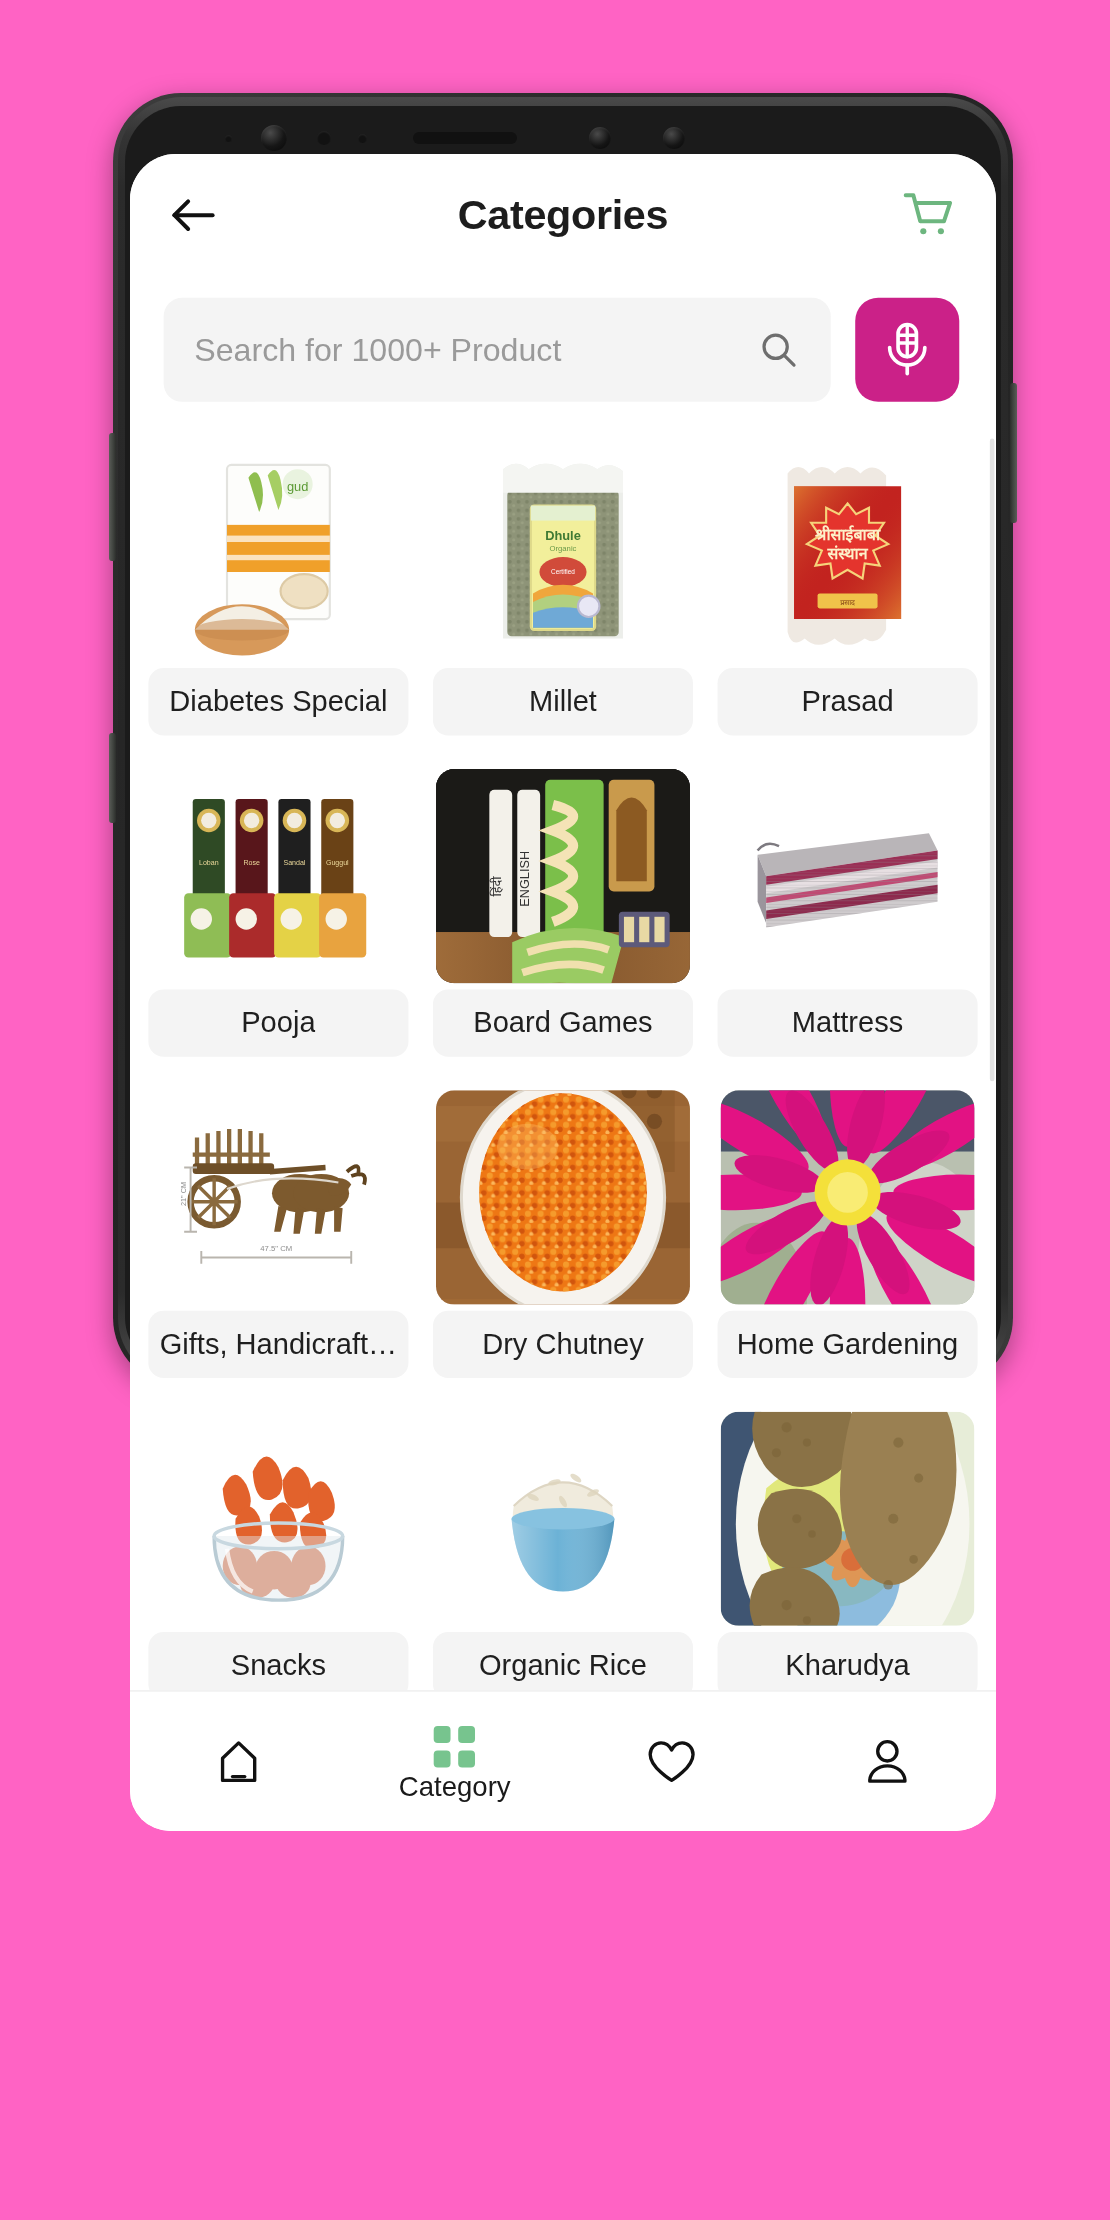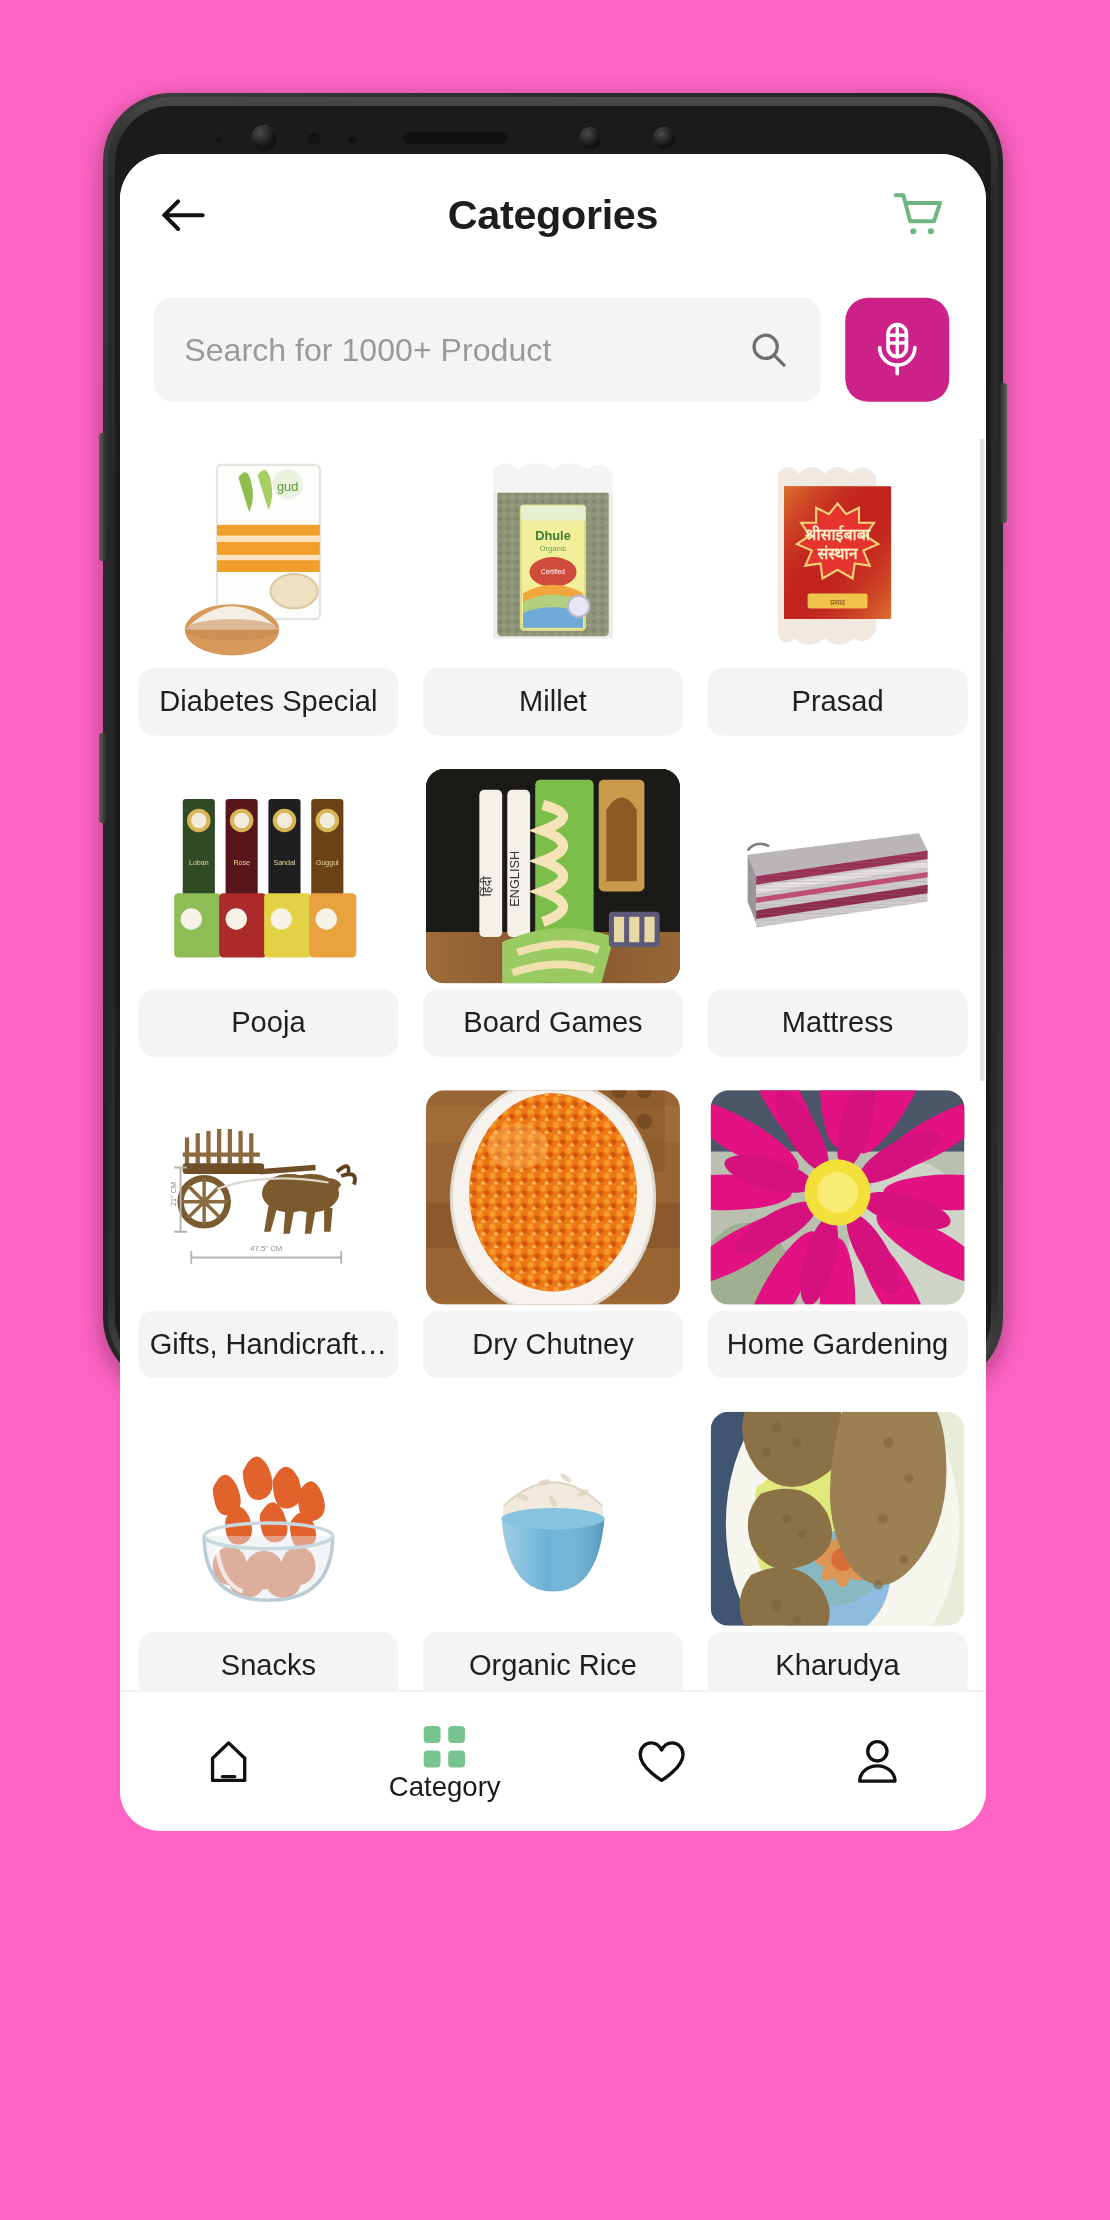--- a/index.html
+++ b/index.html
@@ -12,21 +12,21 @@
 
   body {
     background: #FF63C4;
     font-family: "Liberation Sans", sans-serif;
     position: relative;
   }
 
   
   .phone-wrap {
     position: absolute;
-    left: 103px;
+    left: 113px;
     top: 93px;
     width: 900px;
     height: 1293px;
   }
 
   .phone-body {
     position: absolute;
     inset: 0;
     border-radius: 68px;
     background: linear-gradient(135deg, #3d3d3d 0%, #2a2a2a 22%, #232323 50%, #2e2e2e 80%, #3a3a3a 100%);

